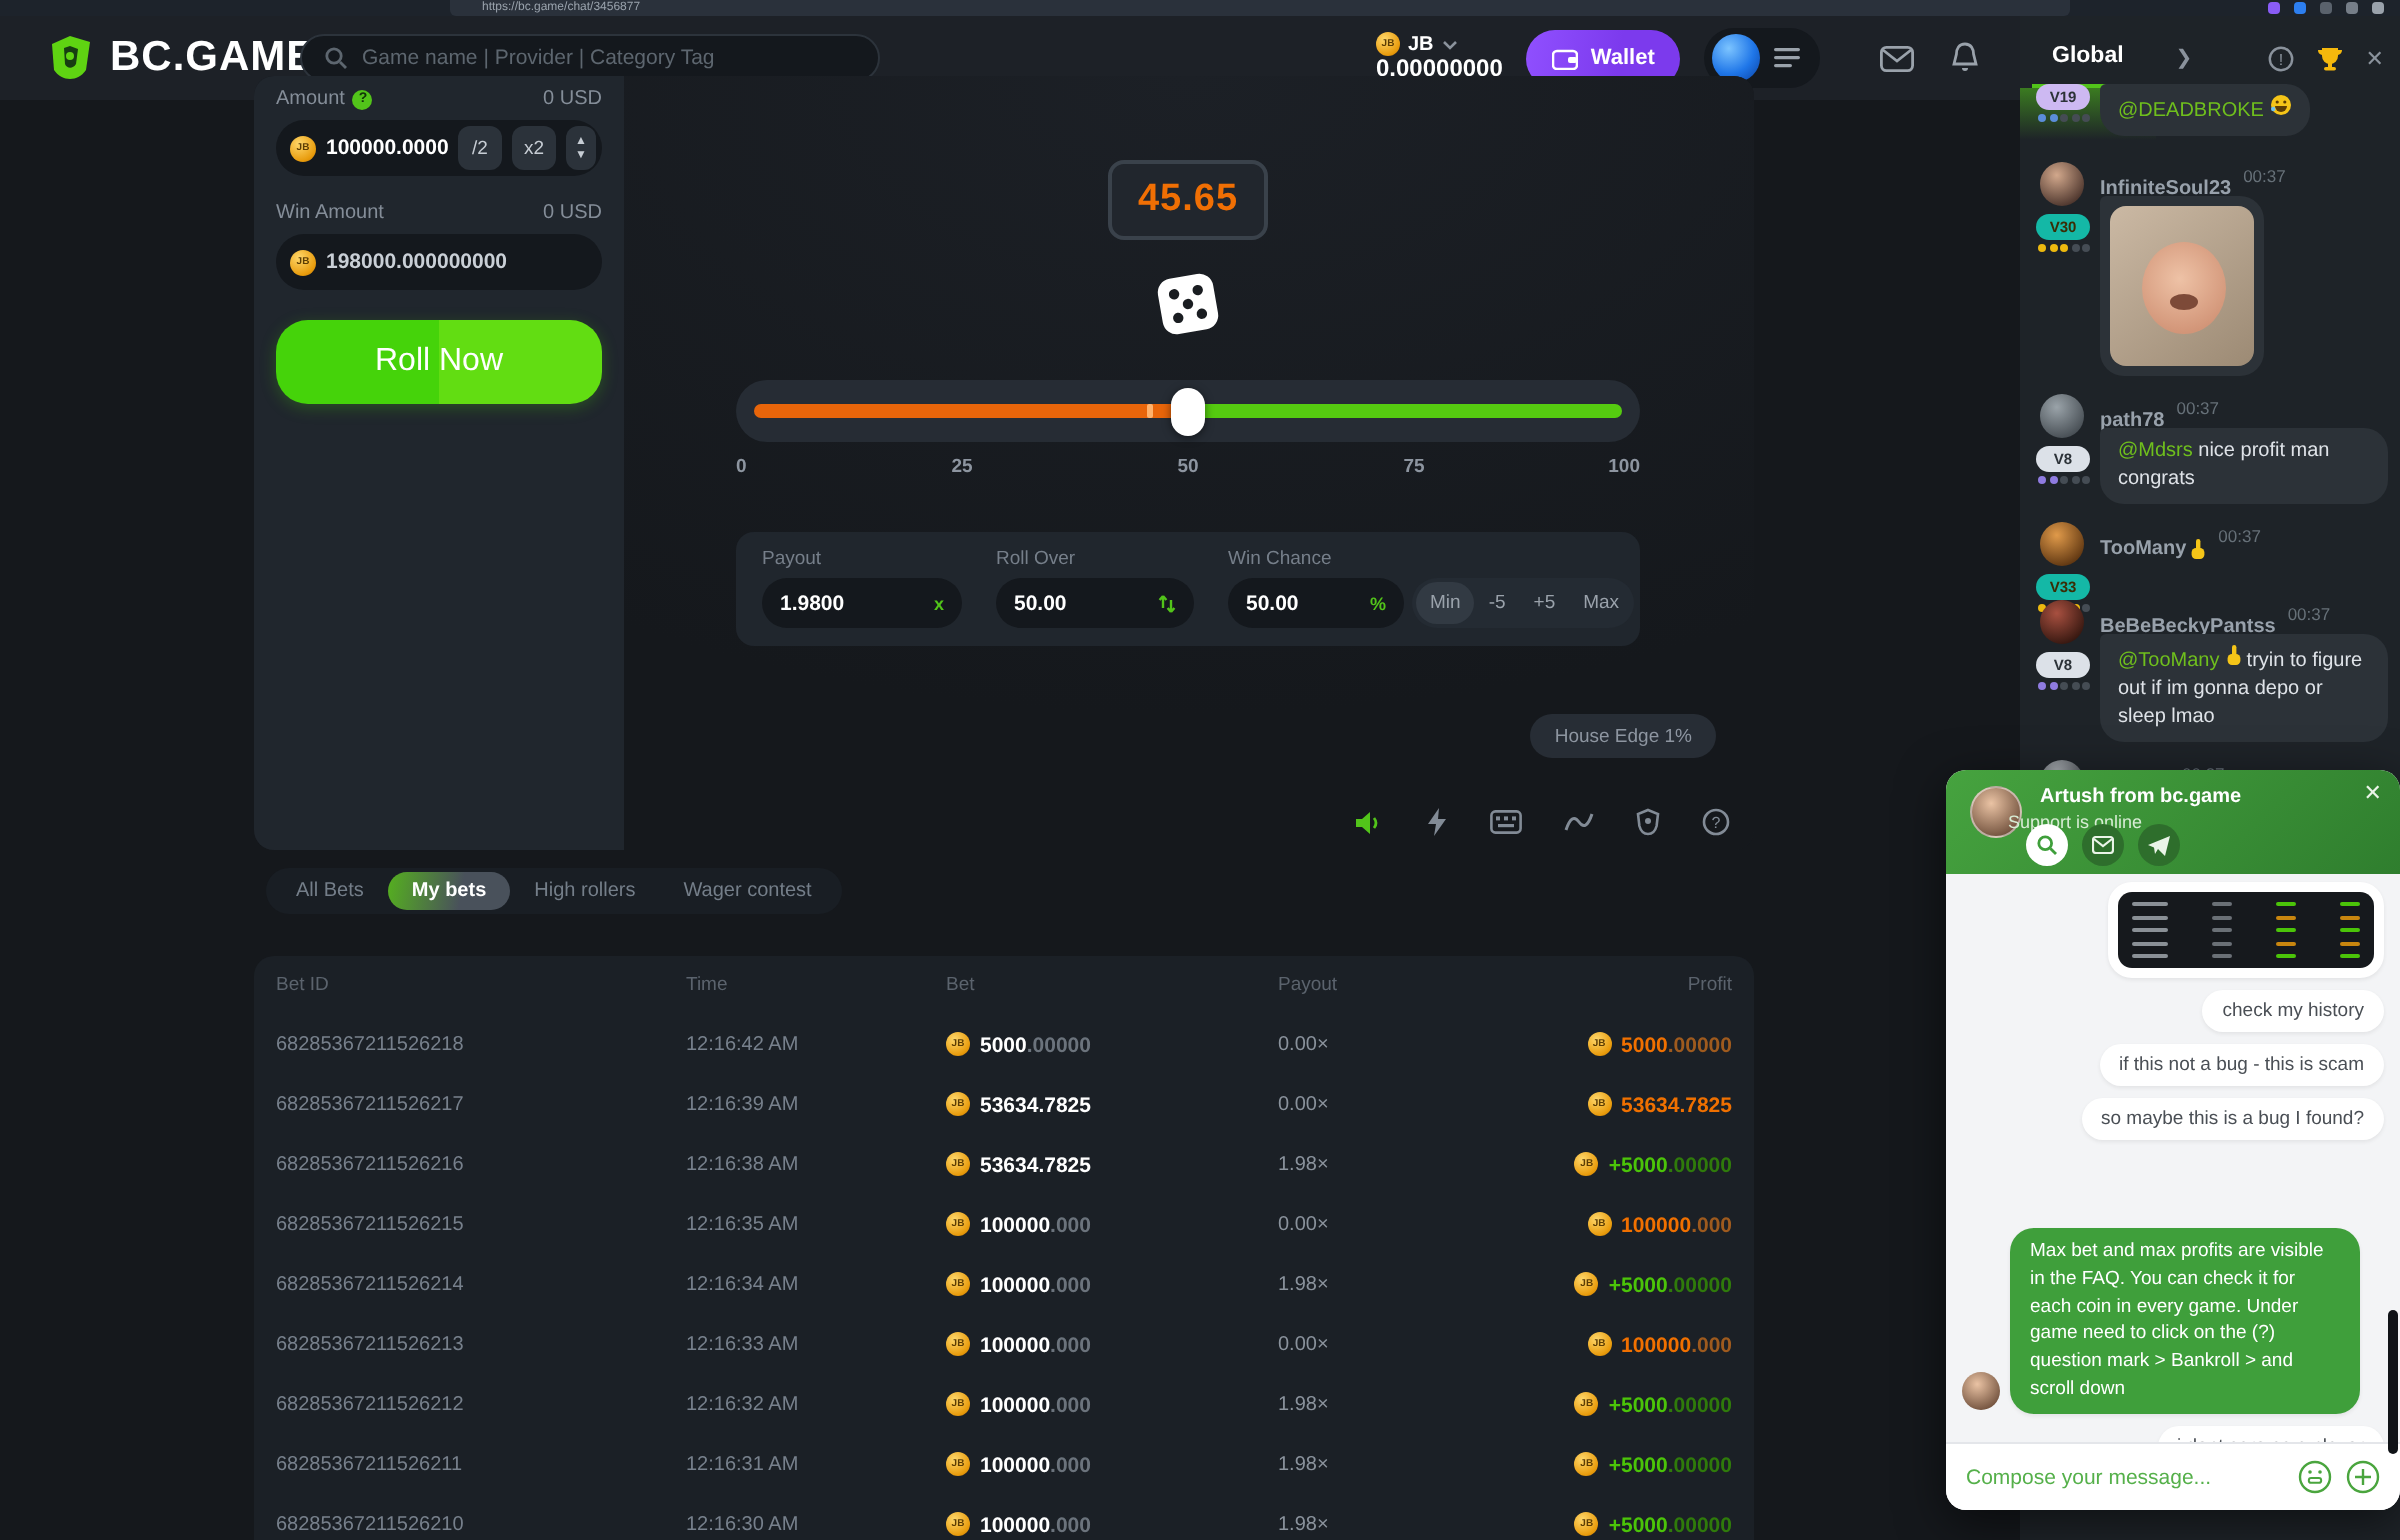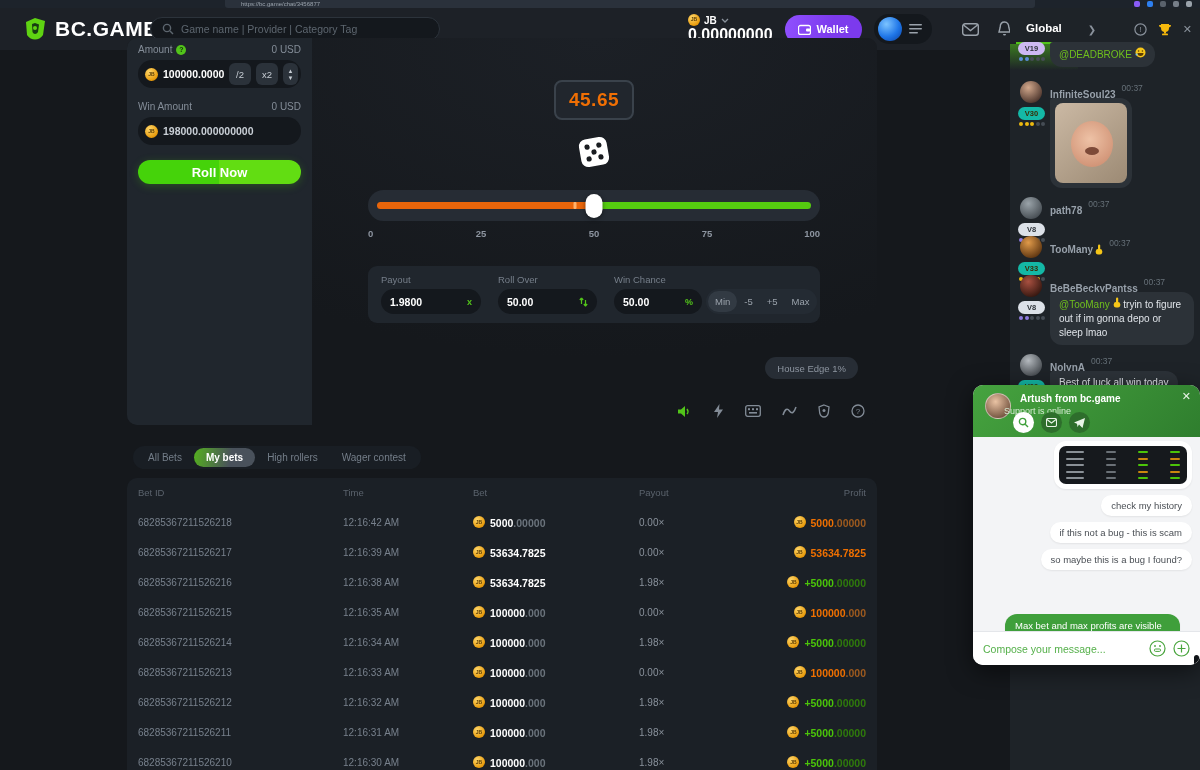--- a/index.html
+++ b/index.html
@@ -17,21 +17,21 @@
   
   .site-header { position:absolute; left:0; top:8px; width:1010px; height:42px; background:#1d2127; display:flex; align-items:center; }
   .logo-wrap { display:flex; align-items:center; gap:7px; margin-left:22px; }
   .logo-text { color:#fff; font-weight:bold; font-size:21px; letter-spacing:.5px; }
   .search-pill { position:absolute; left:150px; top:9px; width:290px; height:24px; background:#14181d; border:1px solid #2c333b; border-radius:13px; display:flex; align-items:center; gap:7px; padding:0 11px; }
   .search-ph { font-size:10.5px; color:#5d666f; }
   .hdr-right { position:absolute; left:688px; top:0; height:42px; display:flex; align-items:center; gap:12px; }
   .balance { display:flex; flex-direction:column; justify-content:center; line-height:1.1; }
   .balance-top { display:flex; align-items:center; gap:4px; }
   .balance-cur { color:#fff; font-size:10px; font-weight:bold; }
-  .balance-val { color:#fff; font-size:16px; font-weight:bold; }
+  .balance-val { color:#fff; font-size:12px; font-weight:bold; }
   .coin { border-radius:50%; background:radial-gradient(circle at 35% 30%, #ffd76a, #e89b0c 70%, #b56e06); color:#5c3d04; font-weight:bold; display:inline-flex; align-items:center; justify-content:center; flex:0 0 auto; }
   .coin-12 { width:12px; height:12px; font-size:5px; }
   .coin-13 { width:13px; height:13px; font-size:5px; }
   .wallet-btn { height:29px; padding:0 13px; border-radius:15px; background:linear-gradient(100deg,#9050ff 0%,#7c3aed 60%); display:flex; align-items:center; gap:6px; color:#fff; font-size:11px; font-weight:bold; }
   .avatar-pill { width:58px; height:30px; border-radius:16px; background:#14181d; display:flex; align-items:center; gap:7px; padding:0 4px; }
   .sphere { width:24px; height:24px; border-radius:50%; background:radial-gradient(circle at 35% 30%, #7cc4ff, #1f76e8 55%, #0a3f9e); }
   .hdr-ico { color:#9aa2ab; display:flex; align-items:center; }
   .mascot { width:26px; height:26px; border-radius:50%; background:#10231a; display:flex; align-items:center; justify-content:center; }
 
   
@@ -39,21 +39,21 @@
   .bet-col { position:absolute; left:0; top:0; width:185px; height:100%; background:#20262d; padding:4px 11px; }
   .lbl-row { display:flex; justify-content:space-between; align-items:center; margin-top:2px; }
   .lbl { font-size:10px; color:#848d98; display:flex; align-items:center; gap:4px; }
   .lbl-usd { font-size:10px; color:#848d98; }
   .info-dot { width:10px; height:10px; border-radius:50%; background:#52c41a; color:#11310a; font-size:7px; font-weight:bold; display:inline-flex; align-items:center; justify-content:center; }
   .amt-input { margin-top:5px; height:28px; background:#14181d; border-radius:15px; display:flex; align-items:center; padding:0 3px 0 7px; gap:5px; }
   .amt-val { color:#fff; font-weight:bold; font-size:10.5px; white-space:nowrap; overflow:hidden; flex:1; }
   .amt-val.dim { color:#c9cfd6; }
   .mini-btn { height:22px; min-width:22px; padding:0 4px; background:#2b323a; border-radius:6px; color:#c7cdd4; font-size:9.5px; display:flex; align-items:center; justify-content:center; }
   .stepper { height:22px; width:15px; background:#2b323a; border-radius:6px; display:flex; flex-direction:column; align-items:center; justify-content:center; color:#c7cdd4; font-size:6px; line-height:1; gap:1px; }
-  .roll-btn { margin-top:15px; height:24px; border-radius:16px; background:linear-gradient(90deg,#45d30a 0 50%,#62dd12 50% 100%); color:#fff; font-weight:bold; font-size:13px; display:flex; align-items:center; justify-content:center; box-shadow:0 2px 8px rgba(70,210,10,.25); }
+  .roll-btn { margin-top:15px; height:42px; border-radius:16px; background:linear-gradient(90deg,#45d30a 0 50%,#62dd12 50% 100%); color:#fff; font-weight:normal; font-size:16px; display:flex; align-items:center; justify-content:center; box-shadow:0 2px 8px rgba(70,210,10,.25); }
 
   .game-area { position:absolute; left:185px; top:0; width:565px; height:100%; background:radial-gradient(130% 110% at 50% 0%, #1c2026 0%, #15181c 75%); }
   .game-center { position:absolute; left:56px; top:0; width:452px; }
   .result-box { margin:42px auto 0; width:80px; height:40px; background:#21262d; border:2px solid #3a424b; border-radius:8px; display:flex; align-items:center; justify-content:center; }
   .result-val { color:#f06f04; font-size:19px; font-weight:bold; letter-spacing:.5px; }
   .dice-wrap { margin:10px auto 0; width:44px; height:44px; display:flex; align-items:center; justify-content:center; }
   .slider-shell { margin-top:16px; height:31px; background:#262c34; border-radius:16px; position:relative; }
   .slider-track { position:absolute; left:9px; right:9px; top:12px; height:7px; border-radius:4px; background:linear-gradient(90deg,#e8650a 0 50%,#55cb10 50% 100%); }
   .slider-tick { position:absolute; top:0; width:3px; height:7px; background:#ffb26b; border-radius:1px; transform:translateX(-50%); }
   .slider-handle { position:absolute; top:50%; width:17px; height:24px; background:#fff; border-radius:9px; transform:translate(-50%,-50%); box-shadow:0 1px 4px rgba(0,0,0,.5); }
@@ -71,21 +71,21 @@
   .w-payout { width:100px; } .w-roll { width:99px; } .w-chance { width:88px; }
   .chance-wrap { display:flex; gap:4px; }
   .chance-btns { height:25px; background:#242b33; border-radius:13px; display:flex; align-items:center; }
   .chance-btn { font-size:9.5px; color:#9aa2ab; padding:0 7px; height:21px; display:flex; align-items:center; border-radius:11px; }
   .chance-btn.first { background:#323a43; margin-left:2px; }
   .house-edge { position:absolute; right:19px; top:319px; height:22px; background:#272d35; border-radius:12px; display:flex; align-items:center; padding:0 12px; font-size:9.5px; color:#8d95a0; }
   .game-icons { position:absolute; right:12px; bottom:7px; display:flex; gap:21px; align-items:center; }
   .gi { color:#828b96; display:flex; }
 
   
-  .tabs-row { position:absolute; left:133px; top:446px; height:23px; background:#191e24; border-radius:13px; display:inline-flex; align-items:center; padding:0 3px; }
+  .tabs-row { position:absolute; left:133px; top:434px; height:23px; background:#191e24; border-radius:13px; display:inline-flex; align-items:center; padding:0 3px; }
   .tab { font-size:10px; color:#747e89; padding:0 12px; height:19px; display:flex; align-items:center; border-radius:10px; white-space:nowrap; }
   .tab.active { background:linear-gradient(100deg,#55b01f 0%,#49515b 60%); color:#fff; font-weight:bold; }
 
   .table-panel { position:absolute; left:127px; top:478px; width:750px; height:292px; background:#1b2026; border-radius:10px 10px 0 0; padding:0 11px; }
   .tgrid { display:grid; grid-template-columns:205px 130px 166px 130px 1fr; align-items:center; }
   .thead { height:29px; }
   .th { font-size:9.5px; color:#5b636d; }
   .th.right, .td.right { justify-self:end; }
   .trow { height:30px; }
   .td-id, .td-time { font-size:10px; color:#77808c; }
@@ -119,21 +119,21 @@
   .msg-head { display:flex; align-items:center; gap:6px; height:14px; margin-bottom:3px; }
   .msg-user { font-size:10px; font-weight:bold; color:#98a1ab; display:flex; align-items:center; gap:2px;margin-top:12px; }
   .msg-time { font-size:8.5px; color:#667078; }
   .bubble { display:inline-block; background:#2c3238; border-radius:3px 12px 12px 12px; padding:5px 9px; font-size:10px; color:#dfe3e8; line-height:1.4; max-width:144px; }
   .mention { color:#6fbf1d; }
   .baby-img { width:72px; height:80px; border-radius:8px; background:linear-gradient(140deg,#cbb9a4,#9c8a74); position:relative; overflow:hidden; }
   .baby-img::before { content:""; position:absolute; left:16px; top:18px; width:42px; height:46px; border-radius:50%; background:radial-gradient(circle at 45% 40%, #eec2a6, #d29578 75%); }
   .baby-img::after { content:""; position:absolute; left:30px; top:44px; width:14px; height:8px; border-radius:50%; background:#7d4a38; }
 
   
-  .support { position:absolute; left:973px; top:385px; width:227px; height:280px; border-radius:10px; overflow:hidden; box-shadow:0 6px 24px rgba(0,0,0,.55); background:#f3f4f6; }
+  .support { position:absolute; left:973px; top:385px; width:227px; height:370px; border-radius:10px; overflow:hidden; box-shadow:0 6px 24px rgba(0,0,0,.55); background:#f3f4f6; }
   .sup-header { position:relative; height:52px; background:linear-gradient(135deg,#46a33f 0%,#2f7e2e 100%); }
   .sup-avatar { position:absolute; left:12px; top:8px; width:26px; height:26px; border-radius:50%; background:radial-gradient(circle at 40% 32%, #eac3a4, #70503c 80%); border:1px solid rgba(255,255,255,.5); }
   .sup-name { position:absolute; left:47px; top:8px; color:#fff; font-size:10px; font-weight:bold; }
   .sup-status { position:absolute; left:31px; top:21px; color:#d7ecd4; font-size:9px; }
   .sup-close { position:absolute; right:9px; top:5px; color:#eaf4e8; font-size:11px; }
   .sup-tools { position:absolute; left:40px; top:27px; display:flex; gap:7px; }
   .sup-tool { width:21px; height:21px; border-radius:50%; display:flex; align-items:center; justify-content:center; }
   .sup-tool.light { background:#fff; }
   .sup-tool.dark { background:#2e6e2c; }
   .sup-body { position:absolute; left:0; top:52px; right:0; bottom:34px; padding:4px 8px; display:flex; flex-direction:column; gap:6px; overflow:hidden; }
@@ -551,21 +551,21 @@
           </span><span class="bubble" style="padding: 5px;"><span class="baby-img" style="display: block;"></span></span></div>
         <div class="msg"><span class="msg-avatar" style="background: radial-gradient(circle at 38% 30%, rgb(154, 163, 169), rgb(69, 76, 82) 80%);"></span><div class="msg-head">
             <span class="msg-user">path78</span>
             <span class="msg-time">00:37</span>
           </div><span class="msg-badge badge-grey" style="top: 26px;">V8</span><span class="msg-dots" style="top: 41px;">
             <span class="mdot" style="background: rgb(143, 123, 224);"></span>
             <span class="mdot" style="background: rgb(143, 123, 224);"></span>
             <span class="mdot" style="background: rgb(69, 76, 84);"></span>
             <span class="mdot" style="background: rgb(69, 76, 84);"></span>
             <span class="mdot" style="background: rgb(69, 76, 84);"></span>
-          </span></div>
+          </span><span class="bubble"><span class="mention">@Mdsrs</span> nice profit man congrats</span></div>
         <div class="msg"><span class="msg-avatar" style="background: radial-gradient(circle at 38% 30%, rgb(224, 154, 74), rgb(92, 52, 16) 80%);"></span><div class="msg-head">
             <span class="msg-user">TooMany<svg width="8" height="11" viewBox="0 0 8 11">
                 <rect x="3" y="0.5" width="2.2" height="6" rx="1.1" fill="#f5c518"></rect>
                 <rect x="0.8" y="5" width="6.4" height="5.5" rx="2.2" fill="#f5c518"></rect>
               </svg></span>
             <span class="msg-time">00:37</span>
           </div><span class="msg-badge badge-gold" style="top: 26px;">V33</span><span class="msg-dots" style="top: 41px;">
             <span class="mdot" style="background: rgb(237, 185, 15);"></span>
             <span class="mdot" style="background: rgb(237, 185, 15);"></span>
             <span class="mdot" style="background: rgb(237, 185, 15);"></span>

